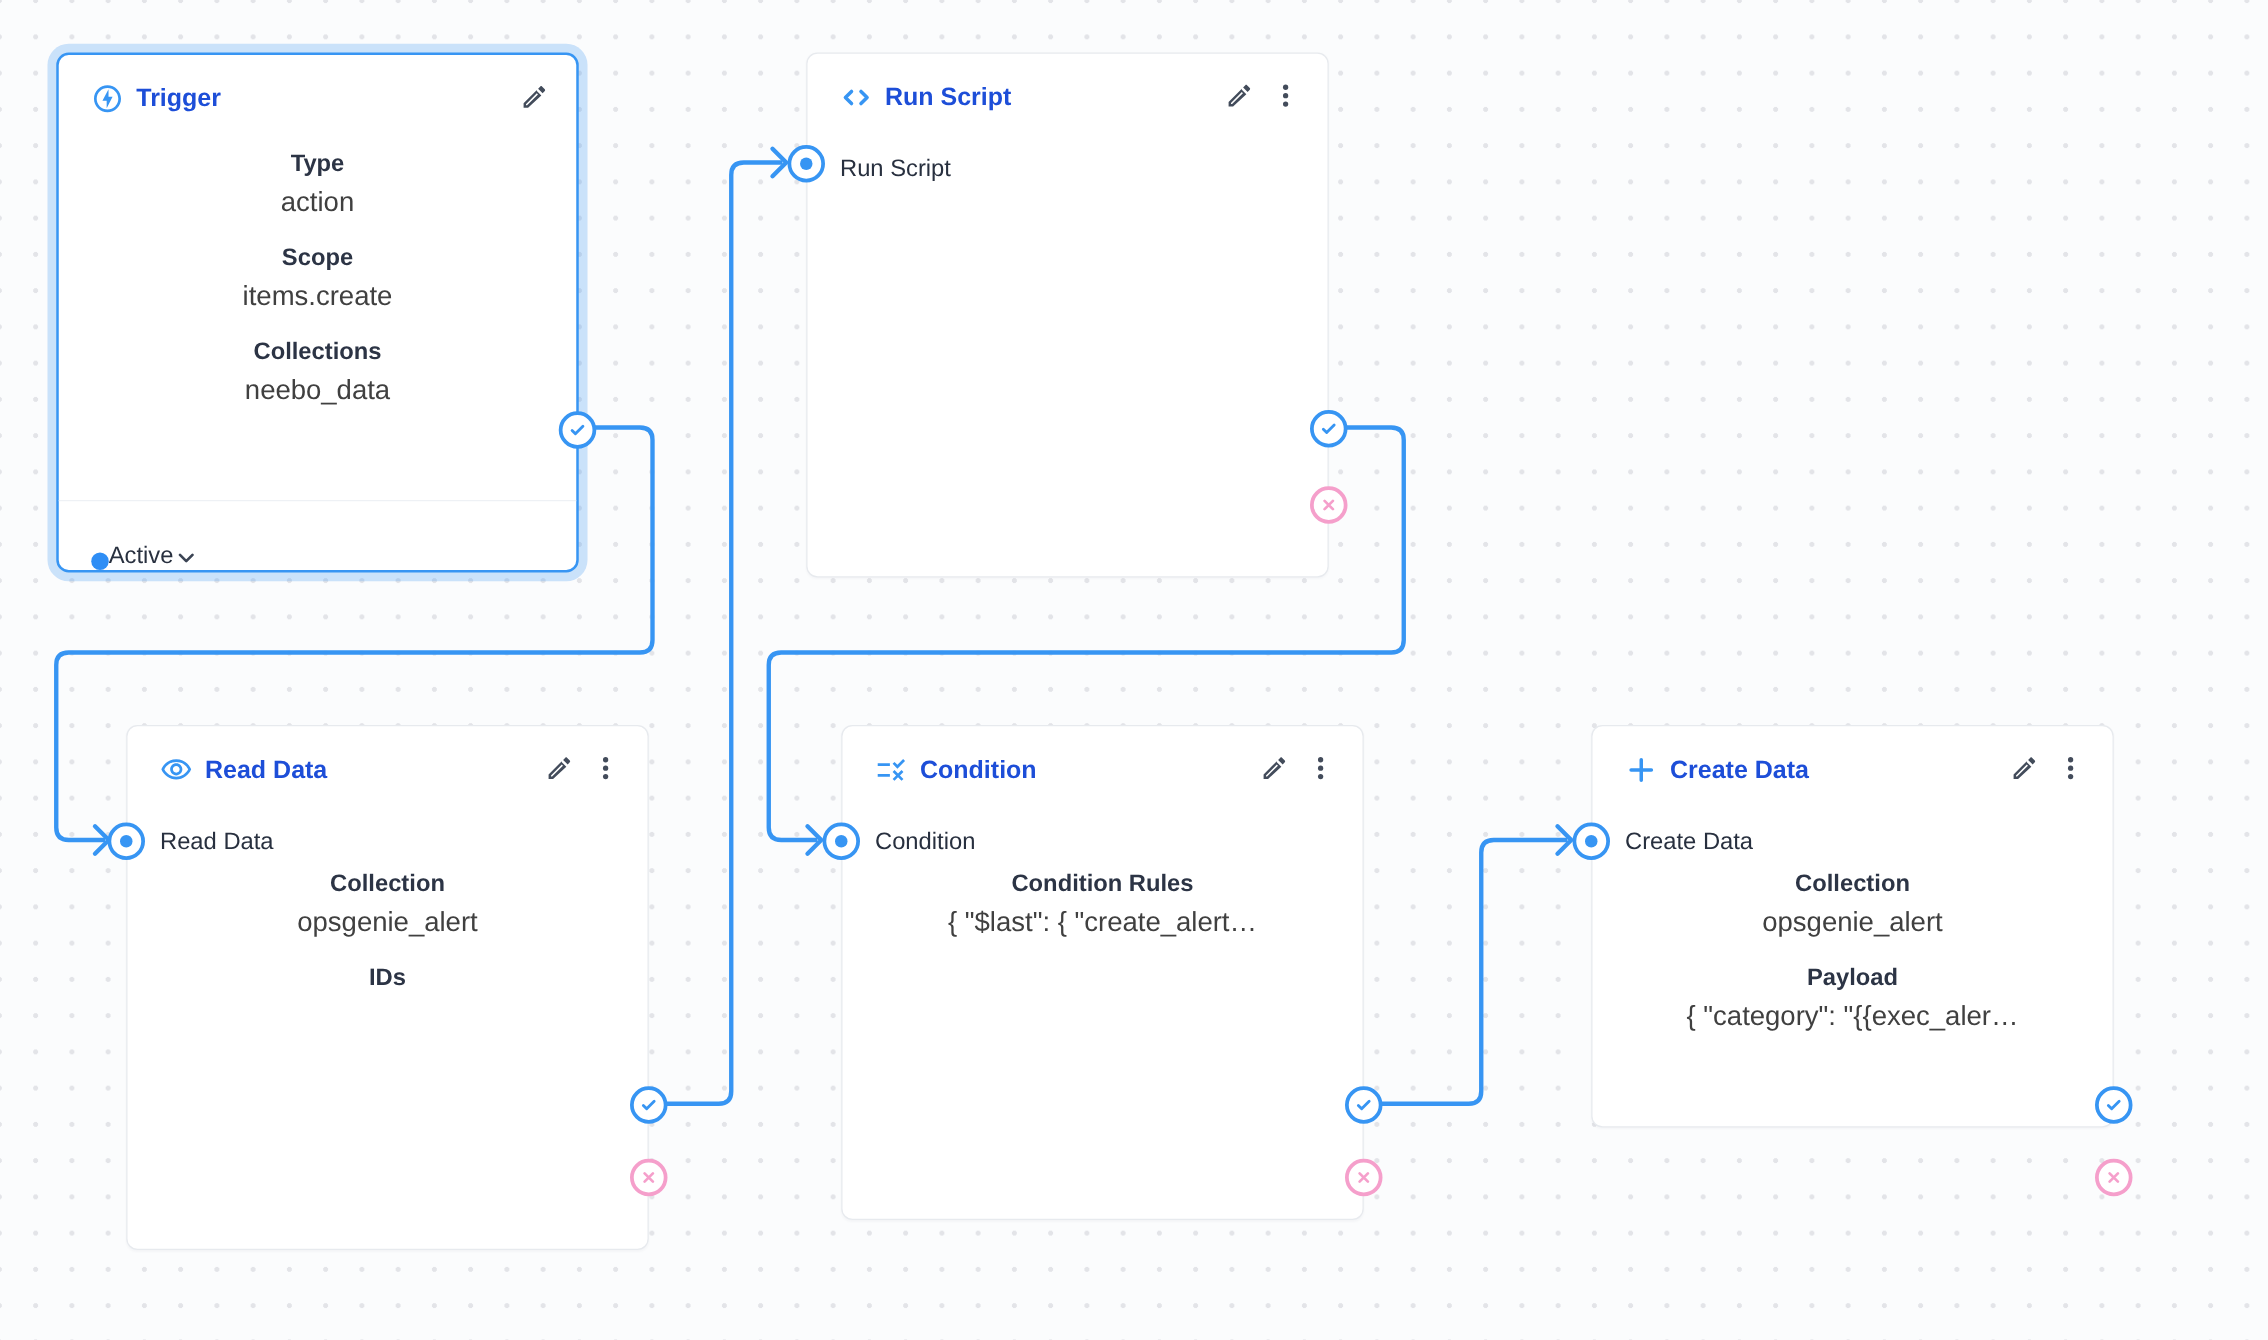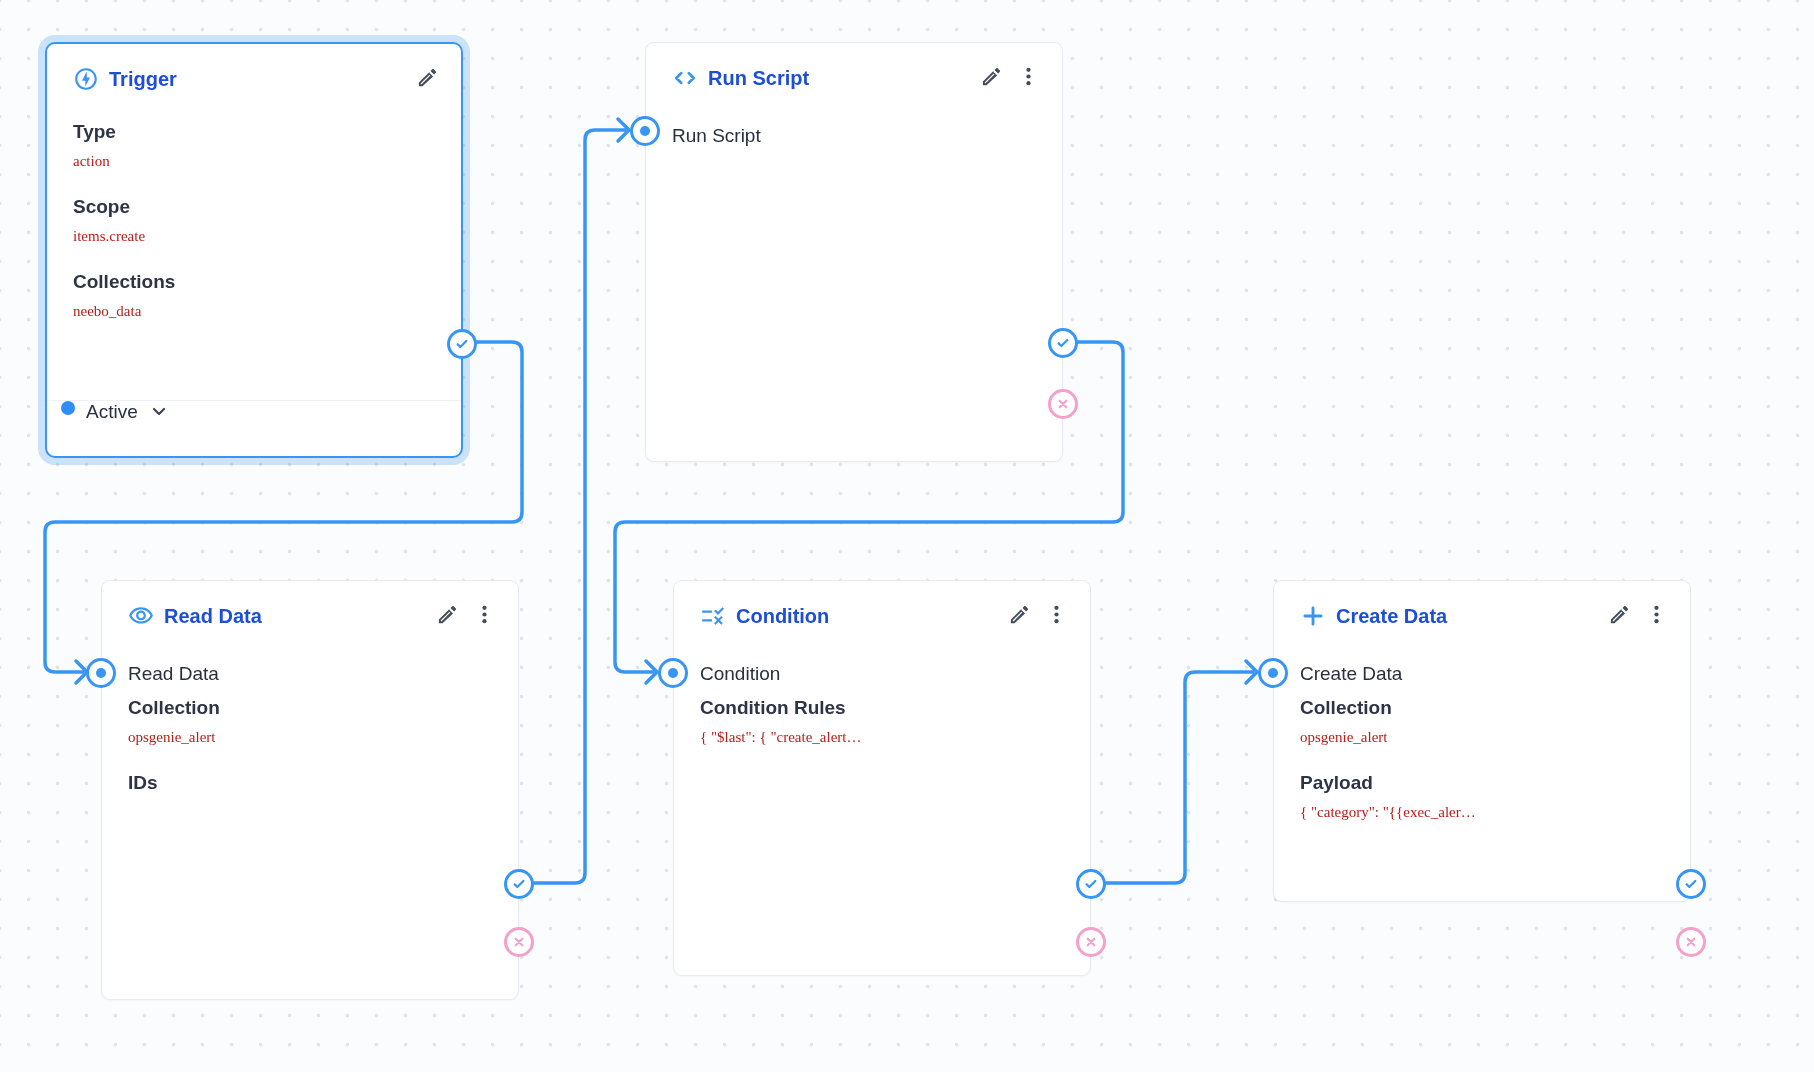--- a/index.html
+++ b/index.html
@@ -25,32 +25,32 @@
   }
   .node-header{display:flex;align-items:center;gap:10px;padding:20px 20px 0 26px;height:30px;}
   .node-title{color:#1d4ed8;font-size:20px;font-weight:700;white-space:nowrap;}
   .hicon{width:26px;height:26px;color:#3795f3;flex:0 0 auto;display:flex;align-items:center;}
   .hicon svg{width:26px;height:26px;}
   .spacer{flex:1;}
   .icon-btn{background:none;border:none;padding:2px;margin:0;cursor:pointer;color:#434c5b;display:flex;align-items:center;}
   .icon-btn svg{width:23px;height:23px;}
   .node-body{padding:20px 26px 0 26px;}
   .plain-label{font-size:19px;color:#28303f;line-height:32px;white-space:nowrap;}
-  .field{margin-top:15px;}
+  .field{margin-top:15px;text-align:center;}
   .field:first-child{margin-top:0;}
   .field-label{font-size:19px;font-weight:700;color:#2c3445;line-height:31px;white-space:nowrap;}
   .field-value{
-    font-family:Liberation Serif, serif;
-    font-size:15px;color:#b91c1c;line-height:29px;white-space:nowrap;
+    font-family:Liberation Sans, sans-serif;
+    font-size:22px;color:#404040;line-height:29px;white-space:nowrap;
     overflow:hidden;max-width:368px;
   }
   .field-value:empty{display:none;}
   .node-footer{
     position:absolute;left:0;right:0;bottom:0;height:55px;
-    display:flex;align-items:flex-start;gap:11px;padding:0 14px;
+    display:flex;align-items:flex-end;padding:0 26px;
     border-top:1.5px solid #eef1f5;cursor:pointer;
   }
   .status-dot{width:14px;height:14px;border-radius:50%;background:#2f8ef5;}
   .footer-label{font-size:19px;color:#28303f;font-weight:500;}
   .chev{color:#3b4454;display:flex;}
   .port{
     position:absolute;width:30px;height:30px;border-radius:50%;
     background:#fff;box-sizing:border-box;border:3.5px solid #3795f3;
     display:flex;align-items:center;justify-content:center;cursor:crosshair;
   }

